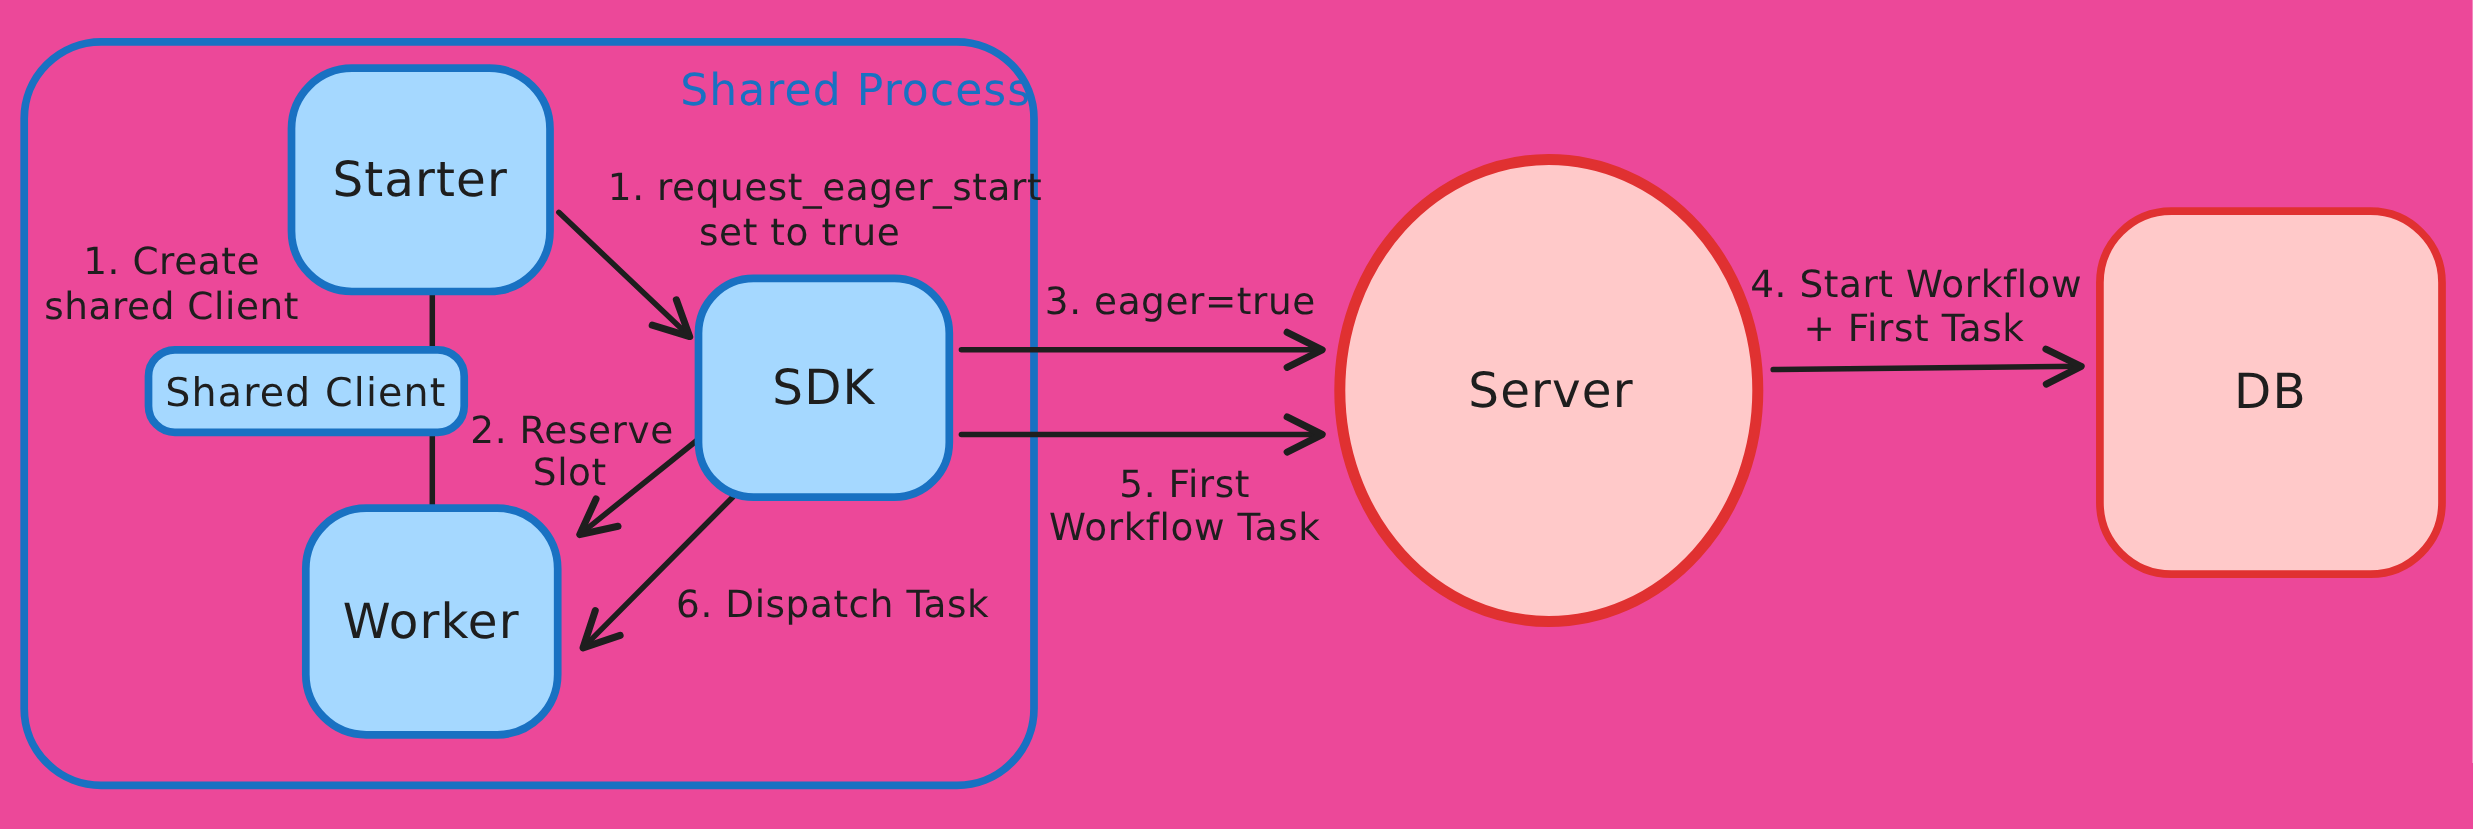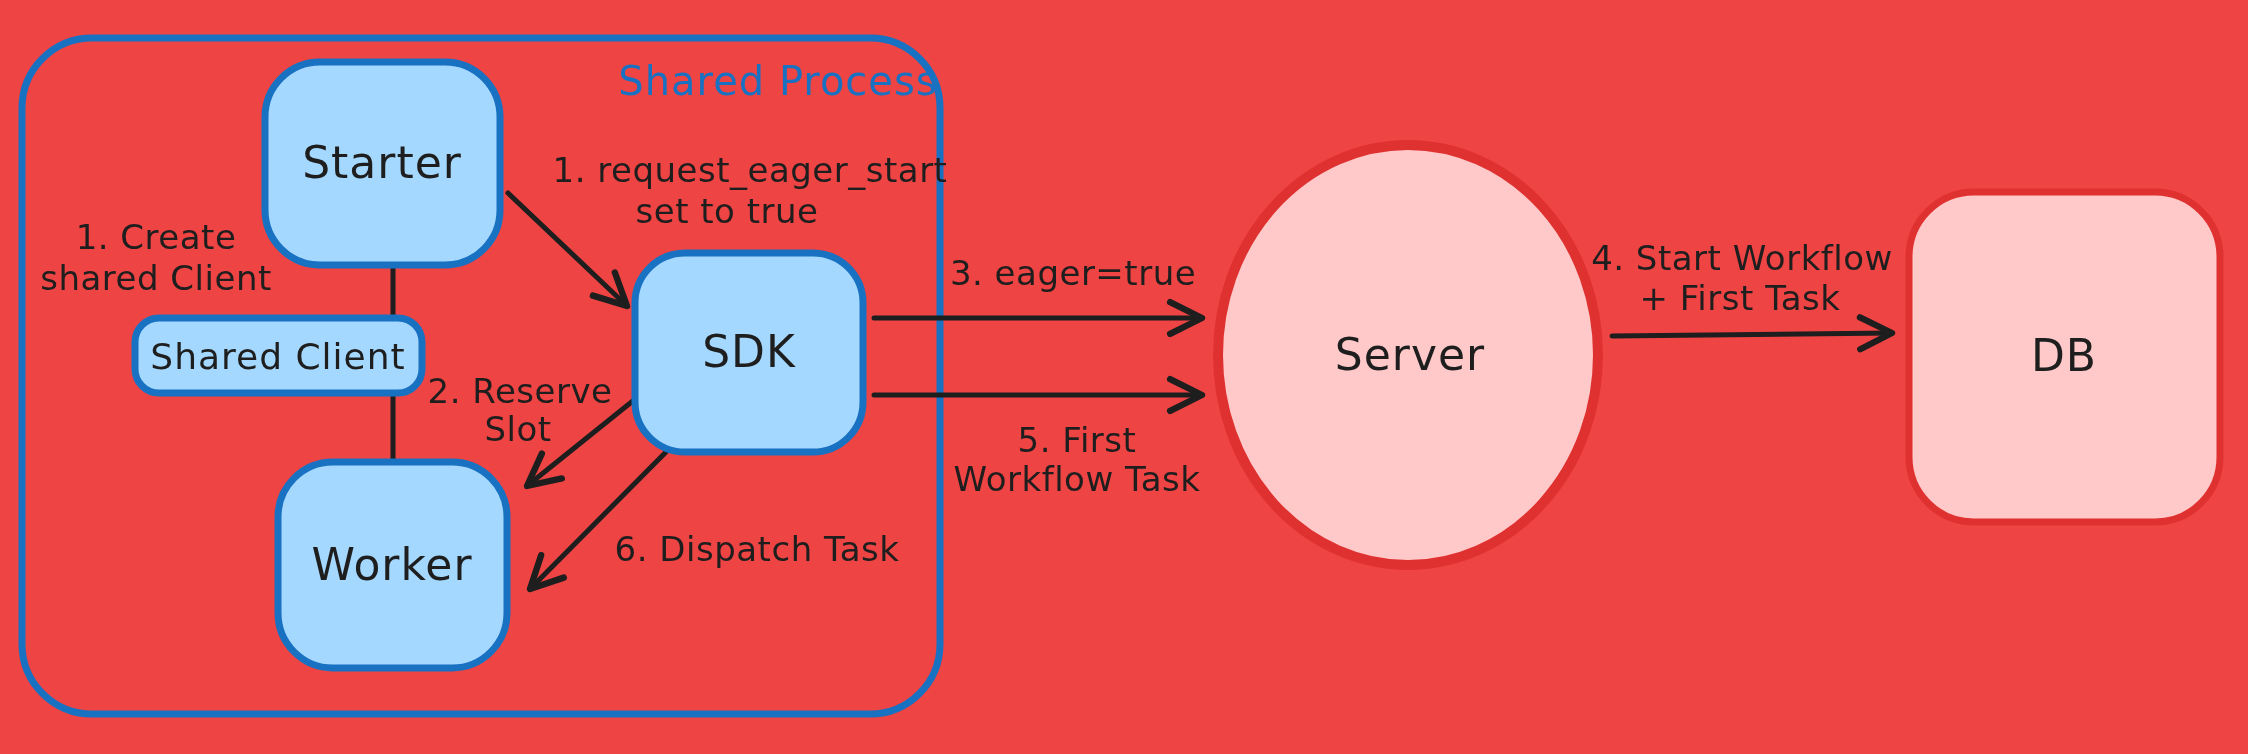--- a/index.html
+++ b/index.html
@@ -4,21 +4,21 @@
 <style>
   html, body {
     margin: 0;
     padding: 0;
     background: #ffffff;
   }
   #stage {
     position: relative;
     width: 2248px;
     height: 754px;
-    background: #ef4444;
+    background: #ec4899;
     overflow: hidden;
   }
   svg {
     display: block;
     font-family: "DejaVu Sans", "Liberation Sans", sans-serif;
   }
   .node-label {
     font-size: 44px;
     fill: #1e1e1e;
     text-anchor: middle;

